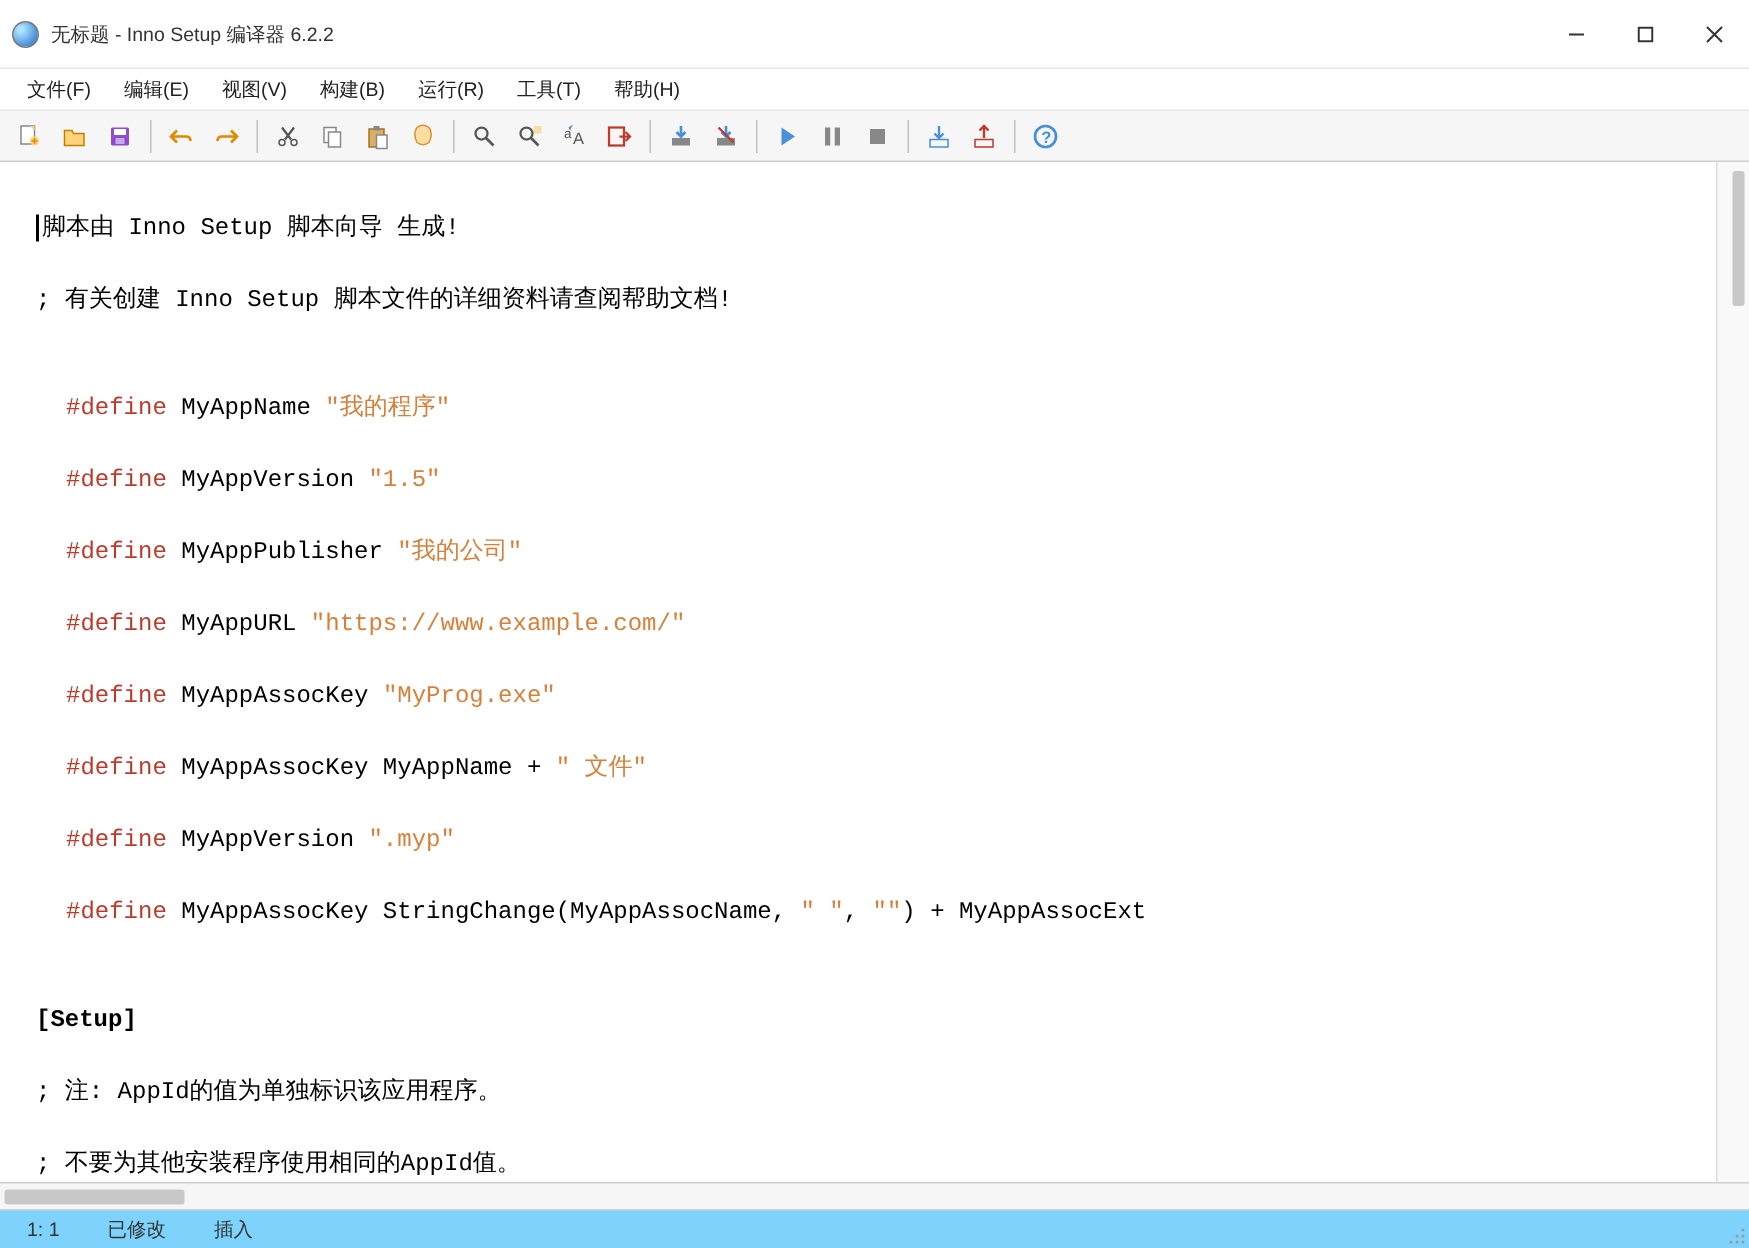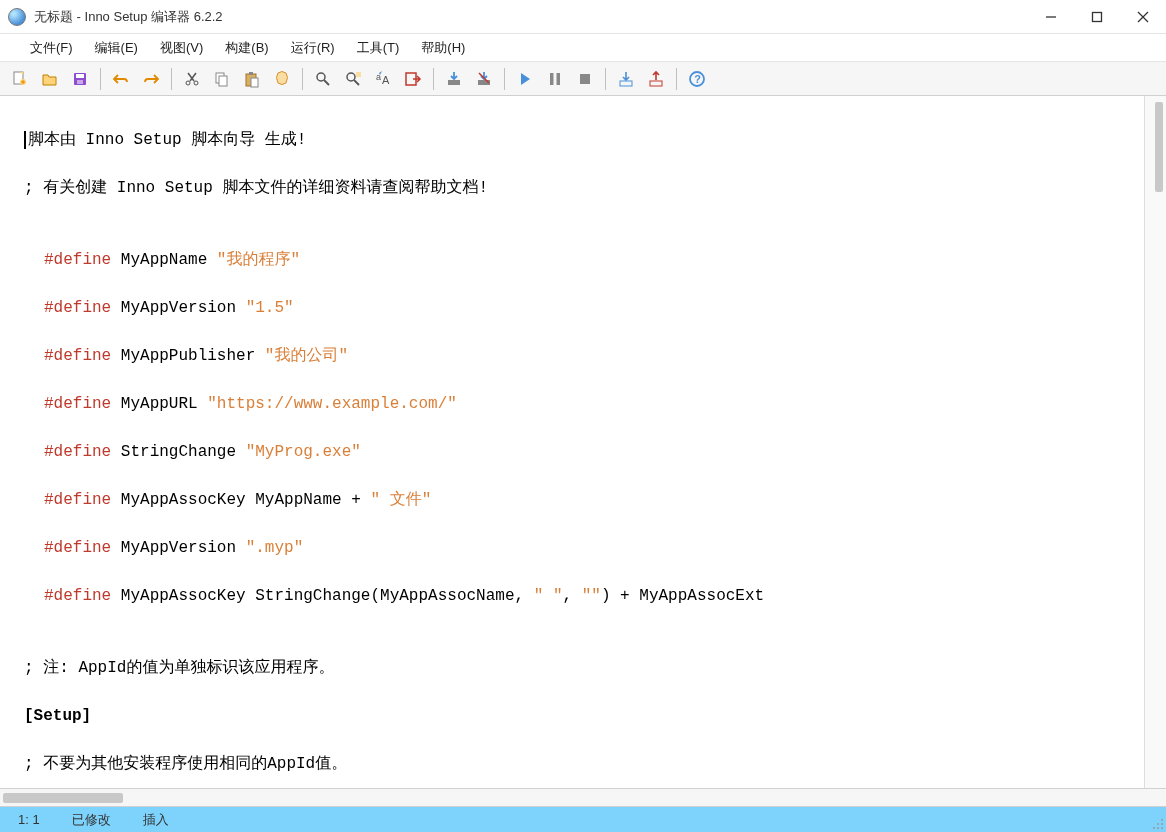--- a/index.html
+++ b/index.html
@@ -7,40 +7,40 @@
   font-family: "Segoe UI", "Microsoft YaHei", sans-serif;
   font-size: 13px;
   width: 1166px;
   height: 832px;
   background: #fff;
   display: flex;
   flex-direction: column;
   overflow: hidden;
 }
 .titlebar {
-  height: 34px;
+  height: 46px;
   display: flex;
   align-items: center;
   border-bottom: 1px solid #e5e5e5;
   user-select: none;
 }
 .titlebar .icon {
   width: 18px; height: 18px; margin: 0 8px;
   border-radius: 50%;
   background: radial-gradient(circle at 30% 30%, #aee3ff 10%, #4a90d9 70%);
   border: 1px solid #777;
 }
 .titlebar .title { flex: 1; color: #333; font-size: 13px; }
 .winbtn { width: 46px; height: 30px; display:flex; align-items:center; justify-content:center; color:#333; }
 .winbtn svg { width:12px; height:12px; }
 .menubar {
   height: 28px;
   display: flex;
   align-items: center;
-  padding: 0 20px;
+  padding: 0 8px;
   gap: 2px;
   border-bottom: 1px solid #e5e5e5;
   font-size: 13px;
 }
 .menuitem { padding: 4px 10px; color:#222; }
 .toolbar {
   height: 34px;
   background: #f6f6f6;
   border-bottom: 1px solid #d0d0d0;
   display: flex;
@@ -262,27 +262,27 @@
 
 <div class="editor-wrap">
 <div class="editor">
 <div><span class="cursor-bar"></span><span class="c-comment">脚本由 Inno Setup 脚本向导 生成!</span></div>
 <div><span class="c-comment">; 有关创建 Inno Setup 脚本文件的详细资料请查阅帮助文档!</span></div>
 <div></div>
 <div><span class="c-pre">#define</span><span> MyAppName </span><span class="c-str">"我的程序"</span></div>
 <div><span class="c-pre">#define</span><span> MyAppVersion </span><span class="c-str">"1.5"</span></div>
 <div><span class="c-pre">#define</span><span> MyAppPublisher </span><span class="c-str">"我的公司"</span></div>
 <div><span class="c-pre">#define</span><span> MyAppURL </span><span class="c-str">"https://www.example.com/"</span></div>
-<div><span class="c-pre">#define</span><span> StringChange </span><span class="c-str">"MyProg.exe"</span></div>
+<div><span class="c-pre">#define</span><span> MyAppAssocKey </span><span class="c-str">"MyProg.exe"</span></div>
 <div><span class="c-pre">#define</span><span> MyAppAssocKey MyAppName + </span><span class="c-str">" 文件"</span></div>
 <div><span class="c-pre">#define</span><span> MyAppVersion </span><span class="c-str">".myp"</span></div>
 <div><span class="c-pre">#define</span><span> MyAppAssocKey StringChange(MyAppAssocName, </span><span class="c-str">" "</span><span>, </span><span class="c-str">""</span><span>) + MyAppAssocExt</span></div>
 <div></div>
+<div><span class="c-sec">[Setup]</span></div>
 <div><span class="c-comment">; 注: AppId的值为单独标识该应用程序。</span></div>
-<div><span class="c-sec">[Setup]</span></div>
 <div><span class="c-comment">; 不要为其他安装程序使用相同的AppId值。</span></div>
 
 
 
 
 
 
 
 
 

